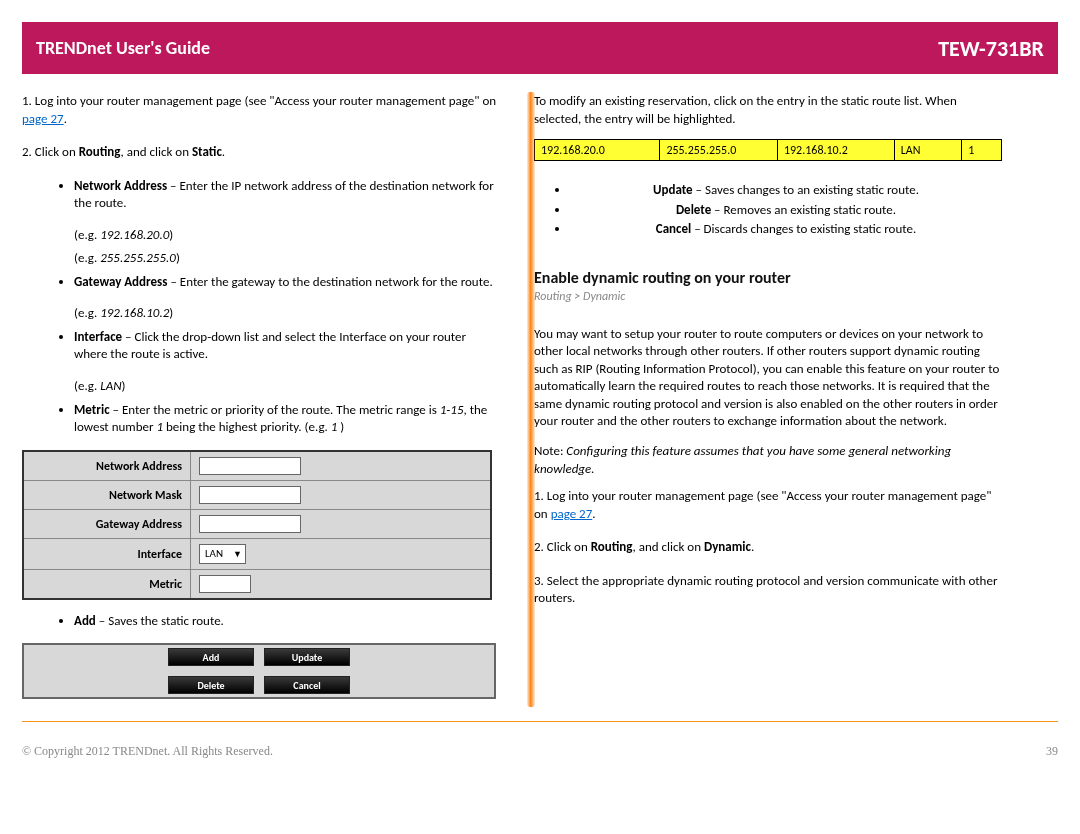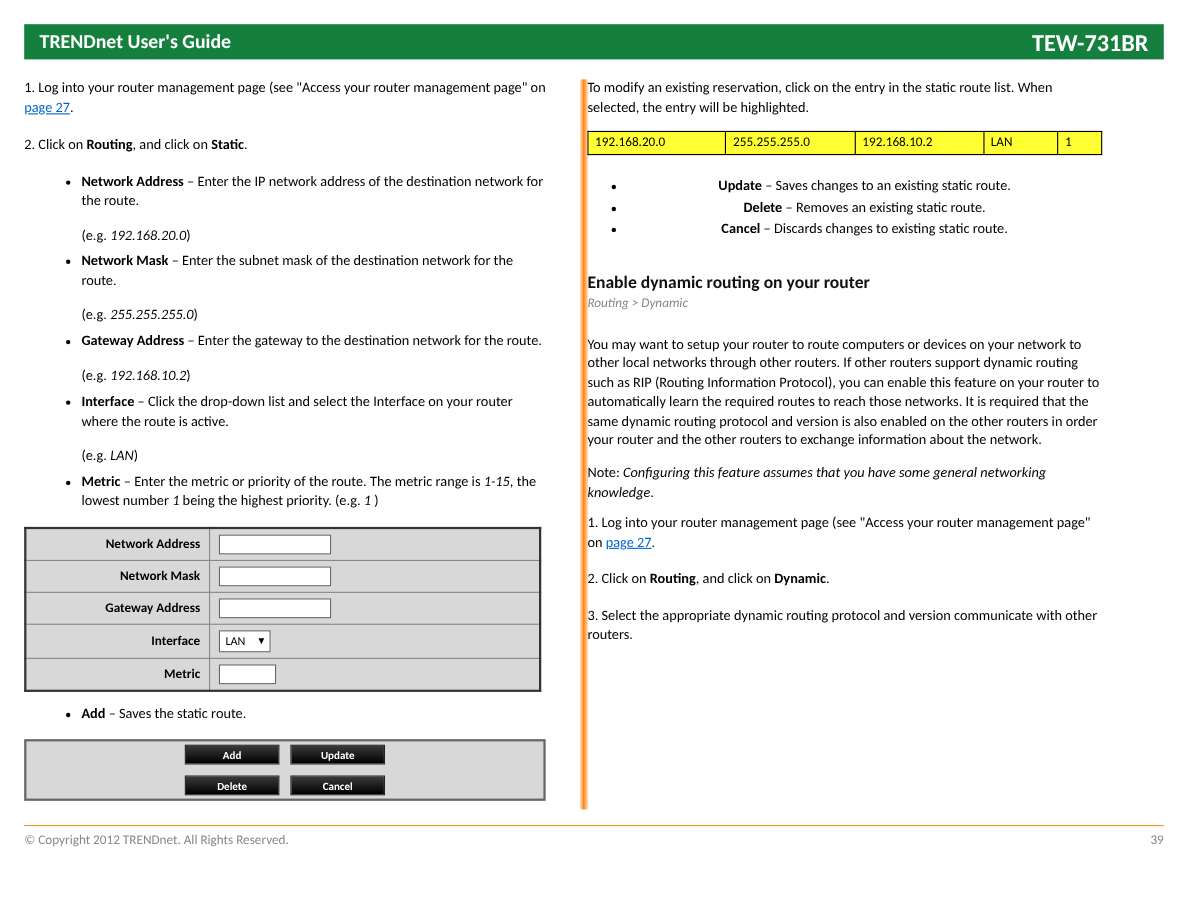--- a/index.html
+++ b/index.html
@@ -9,22 +9,22 @@
     font-size: 13px;
     color: #000;
     background: #fff;
     width: 1080px;
   }
   .page {
     padding: 22px 22px 10px 22px;
     box-sizing: border-box;
   }
   .header-bar {
-    background: #15803d;
-    height: 32px;
+    background: #be185d;
+    height: 52px;
     display: flex;
     justify-content: space-between;
     align-items: center;
     padding: 0 14px;
     text-align: center;
   }
   .header-bar .left {
     font-weight: bold;
     font-size: 18px;
     color: #fff;
@@ -178,25 +178,26 @@
     border: 1px solid #000;
     background: #ffff33;
     font-size: 12px;
     padding: 2px 6px;
     height: 16px;
   }
 
   .footer-area {
     border-top: 1px solid #f7941d;
     margin-top: 14px;
-    padding-top: 6px;
+    padding-top: 22px;
     display: flex;
     justify-content: space-between;
     color: #888;
     font-size: 12px;
+    font-family: Liberation Serif, serif;
   }
 
   .note-line { font-style: italic; margin-bottom: 10px; line-height:1.35; }
   .note-line .bold { font-style: normal; font-weight: normal; }
 </style>
 </head>
 <body>
 
 <div class="page">
 
@@ -217,23 +218,20 @@
       <p class="step">
         <span>2. Click on </span><span class="bold">Routing</span><span>, and click on </span><span class="bold">Static</span><span>.</span>
       </p>
 
 
       <ul class="bullets">
         <li><span class="bold">Network Address</span><span> – Enter the IP network address of the destination network for the route.</span></li>
       </ul>
       <div class="eg"><span>(e.g. </span><span class="ital">192.168.20.0</span><span>)</span></div>
 
-      <ul class="bullets">
-        <li><span class="bold">Network Mask</span><span> – Enter the subnet mask of the destination network for the route.</span></li>
-      </ul>
       <div class="eg"><span>(e.g. </span><span class="ital">255.255.255.0</span><span>)</span></div>
 
       <ul class="bullets">
         <li><span class="bold">Gateway Address</span><span> – Enter the gateway to the destination network for the route.</span></li>
       </ul>
       <div class="eg"><span>(e.g. </span><span class="ital">192.168.10.2</span><span>)</span></div>
 
       <ul class="bullets">
         <li><span class="bold">Interface</span><span> – Click the drop-down list and select the Interface on your router where the route is active.</span></li>
       </ul>

